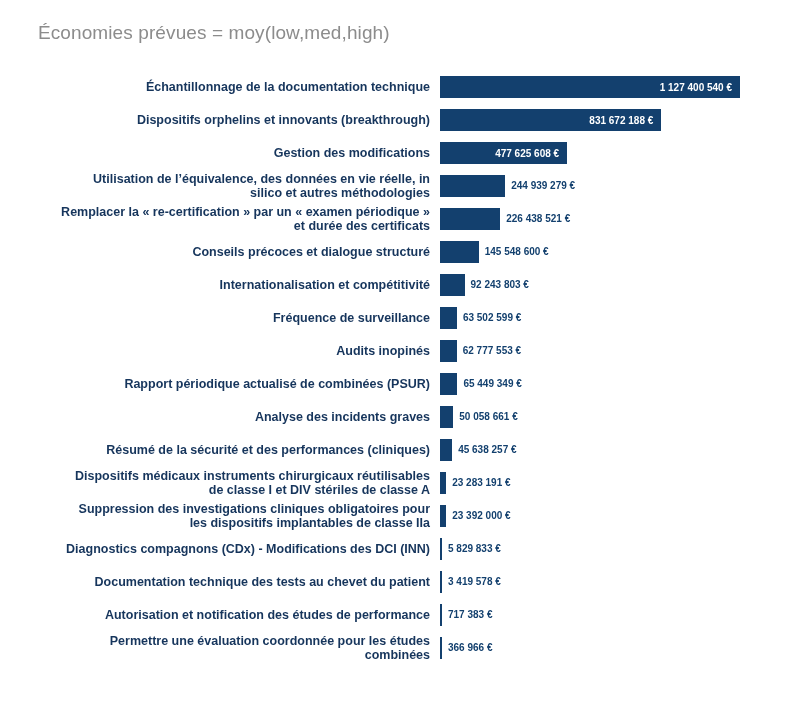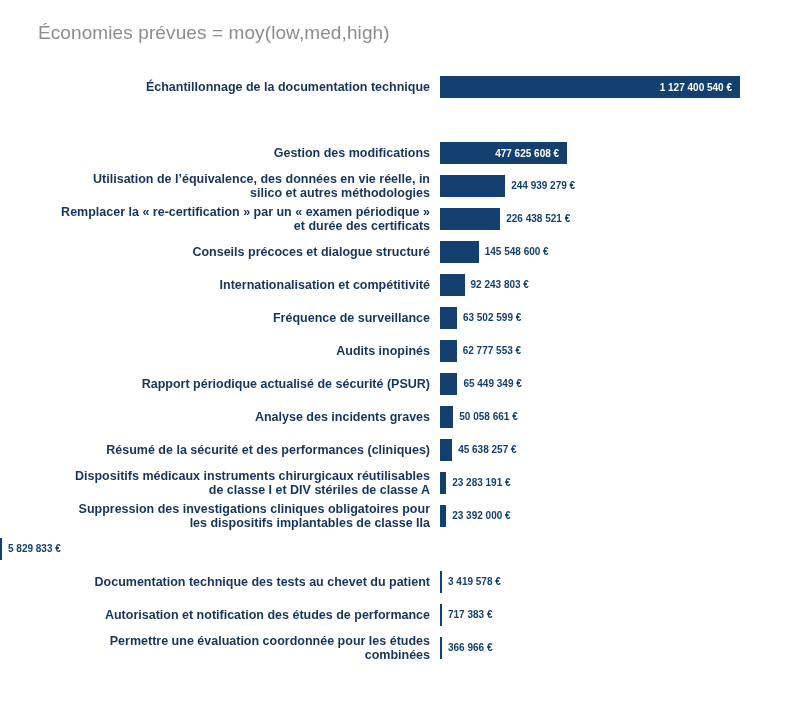--- a/index.html
+++ b/index.html
@@ -88,20 +88,25 @@
   <div id="chart-title">Économies prévues = moy(low,med,high)</div>
   <div id="rows">
       <div class="row">
         <div class="row-label">Échantillonnage de la documentation technique</div>
         <div class="bar-area">
           <div class="bar" style="width: 300px; background: rgb(19, 64, 110);"></div>
           <div class="bar-value inside" style="left: 292px; transform: translate(-100%, -50%);">1 127 400 540 €</div>
         </div>
       </div>
       <div class="row">
+        <div class="row-label">Dispositifs orphelins et innovants (breakthrough)</div>
+        <div class="bar-area">
+          <div class="bar" style="width: 221.307px; background: rgb(19, 64, 110);"></div>
+          <div class="bar-value inside" style="left: 213.307px; transform: translate(-100%, -50%);">831 672 188 €</div>
+        </div>
       </div>
       <div class="row">
         <div class="row-label">Gestion des modifications</div>
         <div class="bar-area">
           <div class="bar" style="width: 127.096px; background: rgb(19, 64, 110);"></div>
           <div class="bar-value inside" style="left: 119.096px; transform: translate(-100%, -50%);">477 625 608 €</div>
         </div>
       </div>
       <div class="row">
         <div class="row-label">Utilisation de l’équivalence, des données en vie réelle, in
@@ -141,21 +146,21 @@
         </div>
       </div>
       <div class="row">
         <div class="row-label">Audits inopinés</div>
         <div class="bar-area">
           <div class="bar" style="width: 16.705px; background: rgb(19, 64, 110);"></div>
           <div class="bar-value">62 777 553 €</div>
         </div>
       </div>
       <div class="row">
-        <div class="row-label">Rapport périodique actualisé de sécurité (PSUR)</div>
+        <div class="row-label">Rapport périodique actualisé de combinées (PSUR)</div>
         <div class="bar-area">
           <div class="bar" style="width: 17.416px; background: rgb(19, 64, 110);"></div>
           <div class="bar-value">65 449 349 €</div>
         </div>
       </div>
       <div class="row">
         <div class="row-label">Analyse des incidents graves</div>
         <div class="bar-area">
           <div class="bar" style="width: 13.3206px; background: rgb(19, 64, 110);"></div>
           <div class="bar-value">50 058 661 €</div>
@@ -178,20 +183,21 @@
       </div>
       <div class="row">
         <div class="row-label">Suppression des investigations cliniques obligatoires pour
 les dispositifs implantables de classe IIa</div>
         <div class="bar-area">
           <div class="bar" style="width: 6.22458px; background: rgb(19, 64, 110);"></div>
           <div class="bar-value">23 392 000 €</div>
         </div>
       </div>
       <div class="row">
+        <div class="row-label">Diagnostics compagnons (CDx) - Modifications des DCI (INN)</div>
         <div class="bar-area">
           <div class="bar" style="width: 2px; background: rgb(19, 64, 110);"></div>
           <div class="bar-value">5 829 833 €</div>
         </div>
       </div>
       <div class="row">
         <div class="row-label">Documentation technique des tests au chevet du patient</div>
         <div class="bar-area">
           <div class="bar" style="width: 2px; background: rgb(19, 64, 110);"></div>
           <div class="bar-value">3 419 578 €</div>

